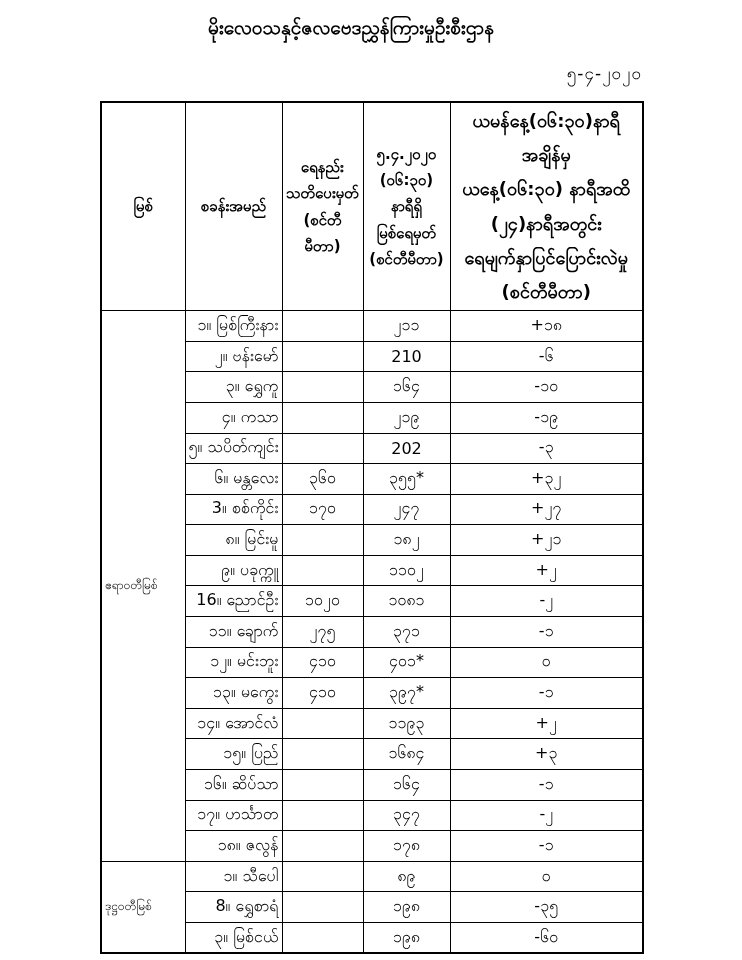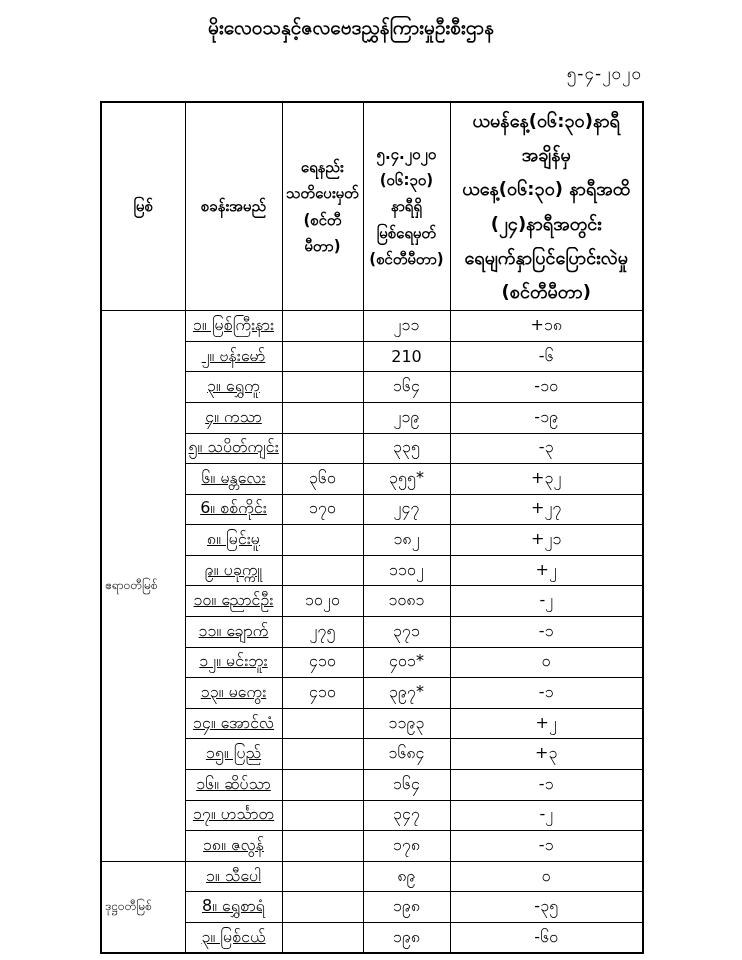--- a/index.html
+++ b/index.html
@@ -36,21 +36,21 @@
     font-weight:bold;text-align:center;height:140px;
     white-space:pre-line;line-height:1.75;font-size:15px;
   }
   thead th.small{font-size:18px;line-height:1.9;margin-left:38px;}
   thead th{border-bottom:2px solid #000;}
   tbody tr{height:30.6px;}
   td.river{
     text-align:left;font-size:12px;padding:0 2px;
   }
   td.station{
-    text-align:center;padding-left:6px;font-size:16px;white-space:nowrap;text-decoration:underline;
+    text-align:right;padding-left:6px;font-size:16px;white-space:nowrap;
   }
   td.num{
     text-align:center;font-size:16px;
   }
 </style>
 </head>
 <body>
 
 <div class="page">
 
@@ -109,49 +109,49 @@
       </tr>
       <tr>
         <td class="station">၄။ ကသာ</td>
         <td class="num"></td>
         <td class="num">၂၁၉</td>
         <td class="num">-၁၉</td>
       </tr>
       <tr>
         <td class="station">၅။ သပိတ်ကျင်း</td>
         <td class="num"></td>
-        <td class="num">၃၃၅</td>
+        <td class="num">202</td>
         <td class="num">-၃</td>
       </tr>
       <tr>
         <td class="station">၆။ မန္တလေး</td>
         <td class="num">၃၆၀</td>
         <td class="num">၃၅၅*</td>
         <td class="num">+၃၂</td>
       </tr>
       <tr>
-        <td class="station">6။ စစ်ကိုင်း</td>
+        <td class="station">3။ စစ်ကိုင်း</td>
         <td class="num">၁၇၀</td>
         <td class="num">၂၄၇</td>
         <td class="num">+၂၇</td>
       </tr>
       <tr>
         <td class="station">၈။ မြင်းမူ</td>
         <td class="num"></td>
         <td class="num">၁၈၂</td>
         <td class="num">+၂၁</td>
       </tr>
       <tr>
         <td class="station">၉။ ပခုက္ကူ</td>
         <td class="num"></td>
         <td class="num">၁၁၀၂</td>
         <td class="num">+၂</td>
       </tr>
       <tr>
-        <td class="station">၁၀။ ညောင်ဦး</td>
+        <td class="station">16။ ညောင်ဦး</td>
         <td class="num">၁၀၂၀</td>
         <td class="num">၁၀၈၁</td>
         <td class="num">-၂</td>
       </tr>
       <tr>
         <td class="station">၁၁။ ချောက်</td>
         <td class="num">၂၇၅</td>
         <td class="num">၃၇၁</td>
         <td class="num">-၁</td>
       </tr>

